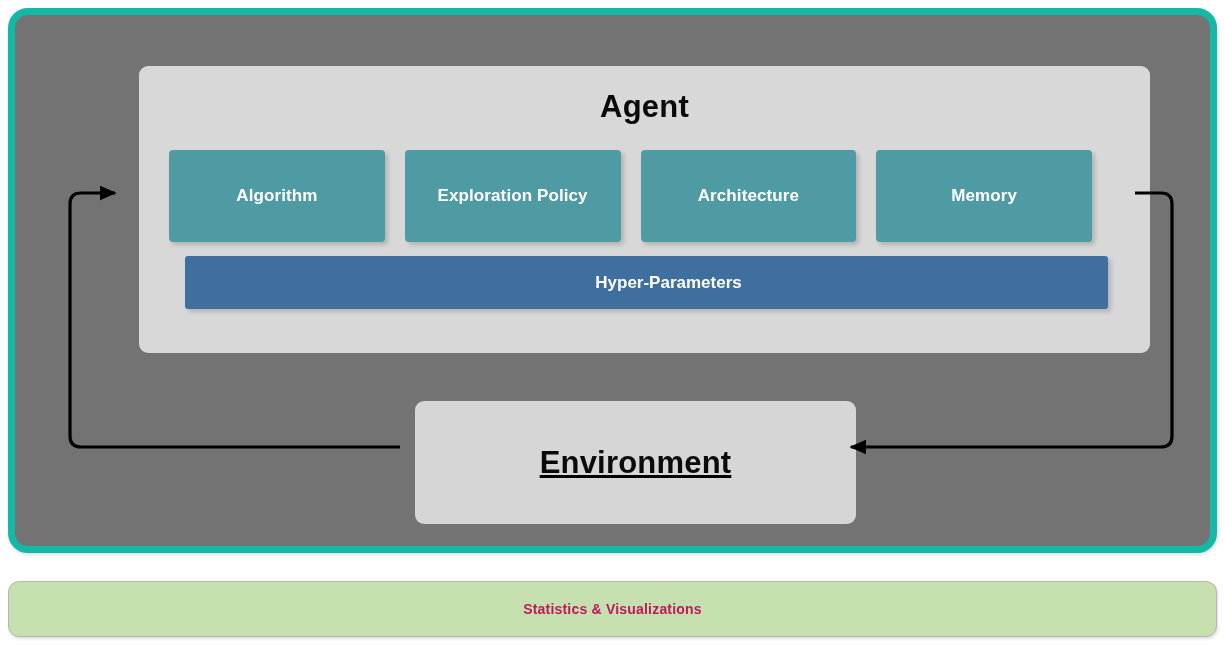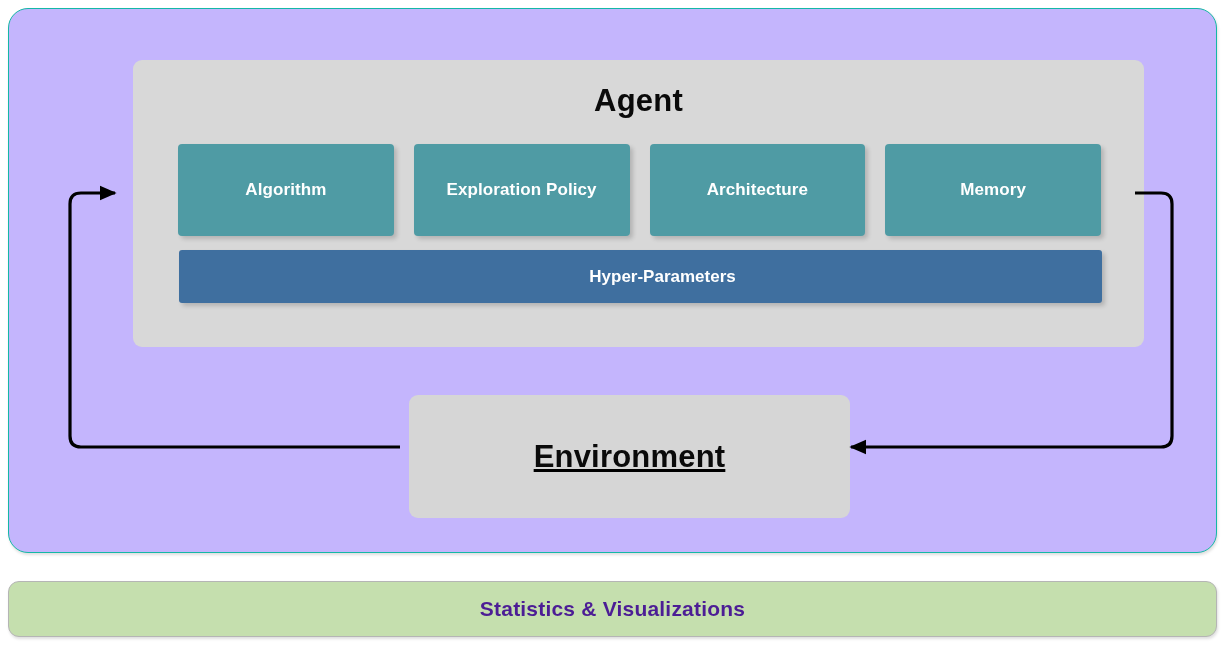--- a/index.html
+++ b/index.html
@@ -19,22 +19,22 @@
     background: #ffffff;
   }
 
   
   #loop-panel {
     position: absolute;
     left: 8px;
     top: 8px;
     width: 1209px;
     height: 545px;
-    background: #c4b5fd;
-    border: 1px solid #14b8a6;
+    background: #737373;
+    border: 7px solid #14b8a6;
     border-radius: 20px;
     box-shadow: 1px 2px 3px rgba(0,0,0,0.13);
   }
 
   
   #agent-box {
     position: absolute;
     left: 124px;
     top: 51px;
     width: 1011px;
@@ -51,21 +51,21 @@
     text-align: center;
     font-size: 31px;
     font-weight: bold;
     color: #0a0a0a;
     letter-spacing: 0.2px;
   }
 
   
   #component-row {
     position: absolute;
-    left: 45px;
+    left: 30px;
     top: 84px;
     width: 923px;
     height: 92px;
     display: flex;
     gap: 20px;
   }
 
   .component-card {
     flex: 1 1 0;
     height: 92px;
@@ -149,23 +149,23 @@
     background: #c5dfae;
     border: 1px solid #b5b5b5;
     border-radius: 11px;
     display: flex;
     align-items: center;
     justify-content: center;
     box-shadow: 1px 2px 3px rgba(0,0,0,0.13);
   }
 
   #stats-label {
-    font-size: 21px;
-    font-weight: bold;
-    color: #4c1d95;
+    font-size: 14px;
+    font-weight: bold;
+    color: #be185d;
     letter-spacing: 0.2px;
   }
 </style>
 </head>
 <body>
 
 <div id="canvas">
 
   <div id="loop-panel">
 

